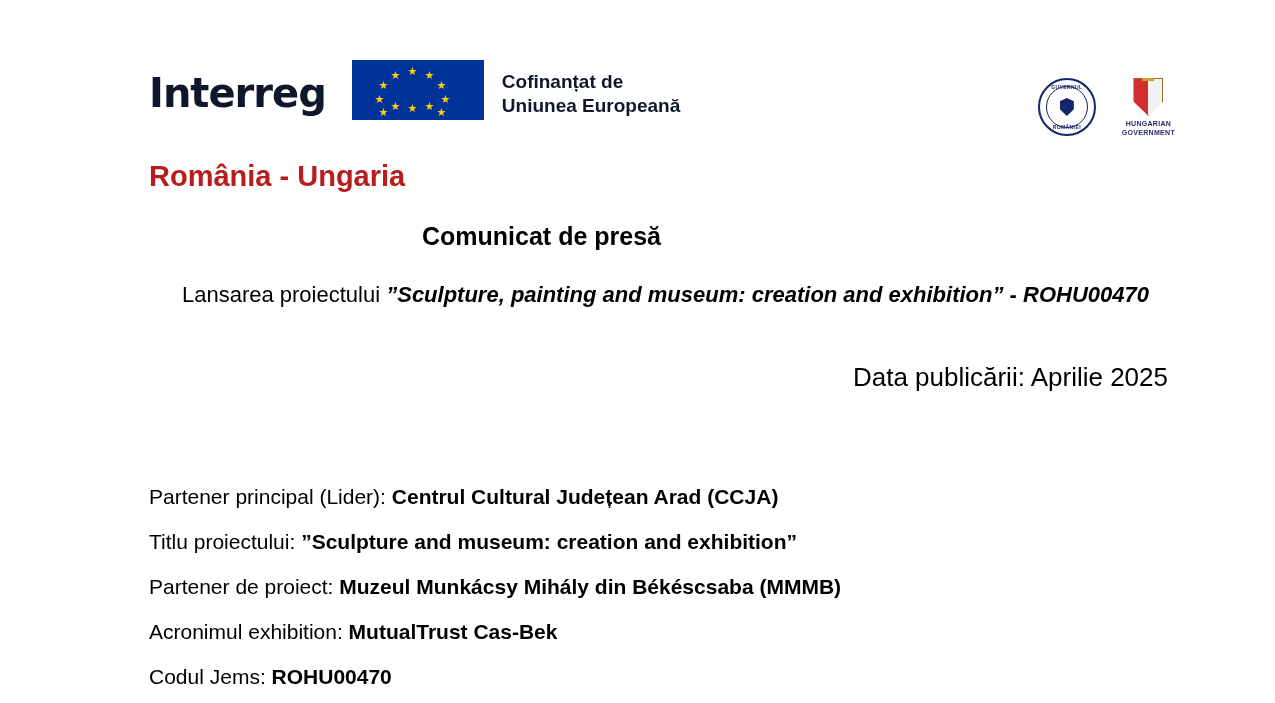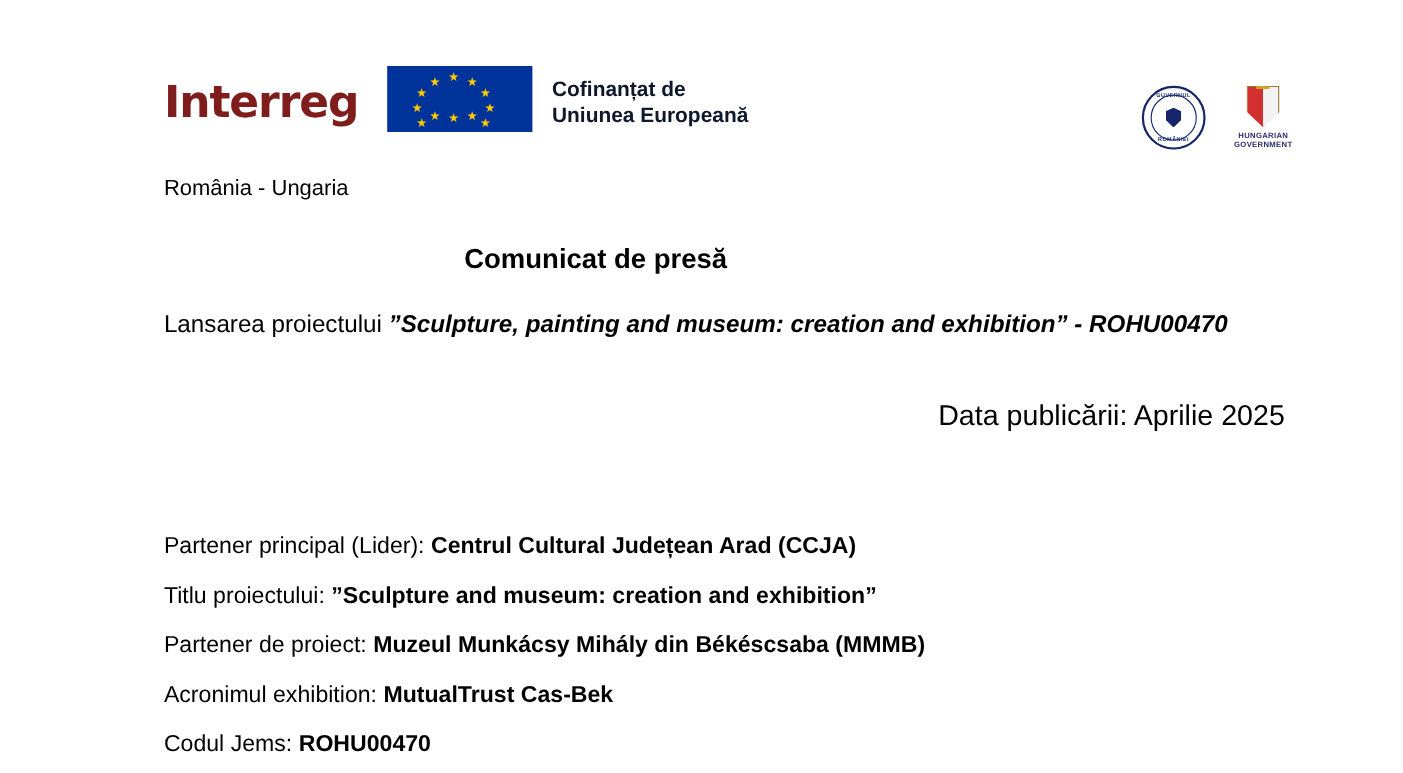--- a/index.html
+++ b/index.html
@@ -31,21 +31,21 @@
   }
   .logo-left {
     display: flex;
     align-items: center;
   }
   .interreg-word {
     font-family: "DejaVu Sans", sans-serif;
     font-weight: bold;
     font-size: 40px;
     letter-spacing: -1px;
-    color: #7f1d1d;
+    color: #0f172a;
     line-height: 1;
     padding-top: 6px;
     text-align: right;
   }
   .eu-flag {
     width: 132px;
     height: 60px;
     background: #003399;
     margin-left: 26px;
     position: relative;
@@ -64,23 +64,23 @@
     color: #0f172a;
     font-weight: bold;
     font-size: 19px;
     line-height: 24px;
     padding-top: 8px;
   }
   .interreg-sub {
     position: absolute;
     top: 100px;
     left: 0;
-    color: #000000;
-    font-weight: normal;
-    font-size: 20px;
+    color: #b91c1c;
+    font-weight: bold;
+    font-size: 29px;
   }
 
   .logo-right {
     display: flex;
     align-items: flex-start;
     gap: 26px;
     padding-top: 18px;
   }
   .ro-seal {
     width: 54px;
@@ -158,21 +158,21 @@
     width: 1083px;
     text-align: center;
     font-size: 25px;
     font-weight: bold;
   }
   .subtitle {
     position: absolute;
     top: 278px;
     left: 149px;
     width: 1000px;
-    text-align: left;
+    text-align: right;
     font-size: 22px;
     line-height: 34px;
   }
   .subtitle b {
     font-weight: bold;
     font-style: italic;
   }
   .pub-date {
     position: absolute;
     top: 362px;

